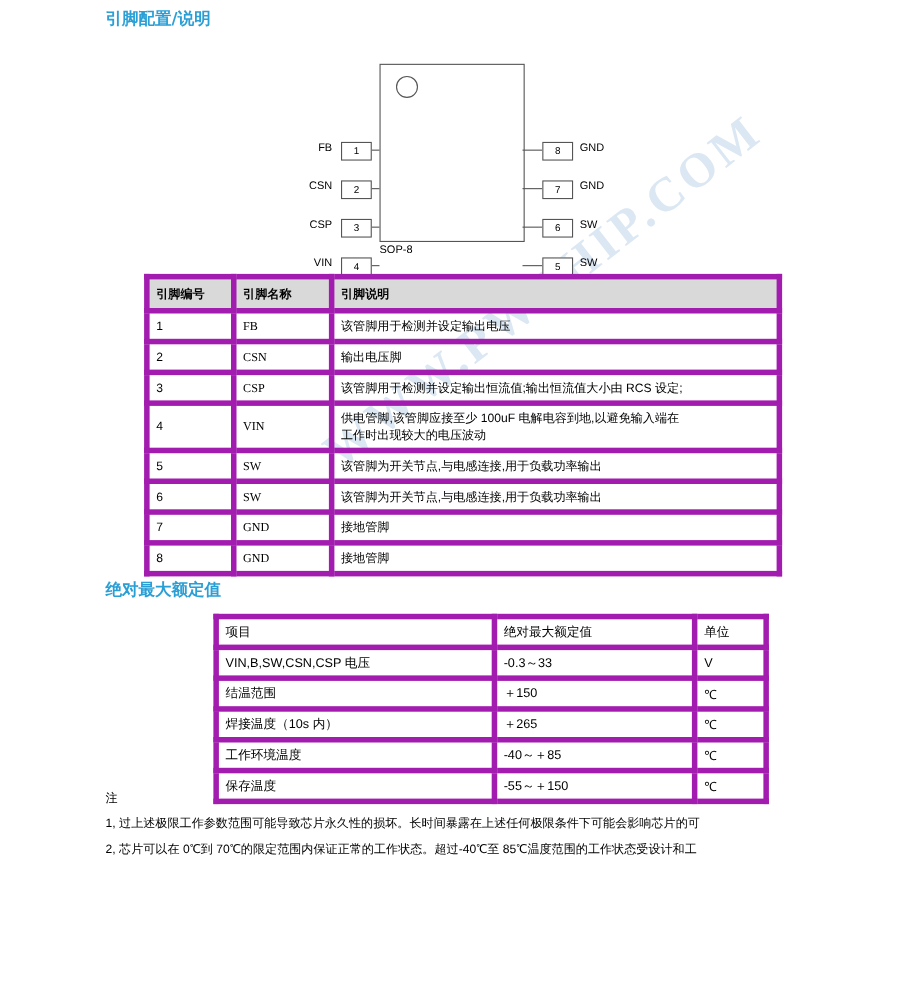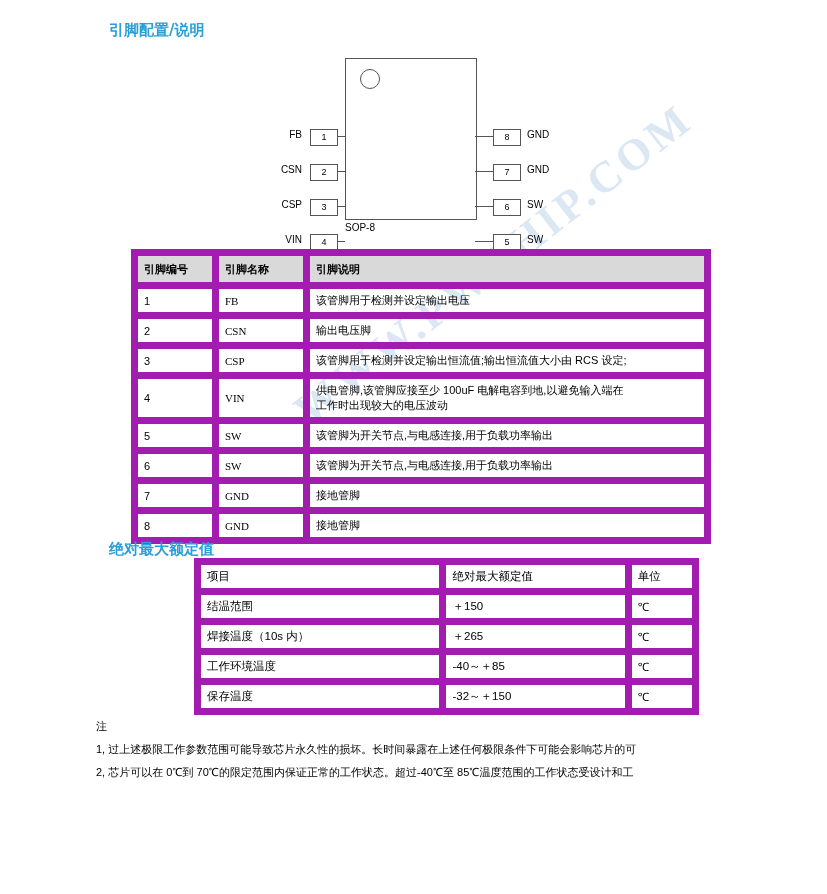--- a/index.html
+++ b/index.html
@@ -45,21 +45,21 @@
     font-weight: bold;
     white-space: nowrap;
   }
 
   .content { position: relative; z-index: 2; }
 
   h2.section-title {
     color: #2a9fd6;
     font-size: 15px;
     font-weight: bold;
-    margin: 13px;
+    margin: 0;
     font-family: "DejaVu Sans", sans-serif;
   }
   #sec-pin-title { position: absolute; left: 96px; top: 8px; }
   #sec-abs-title { position: absolute; left: 96px; top: 527px; }
 
   
   .pkg-wrap {
     position: absolute;
     left: 250px;
     top: 50px;
@@ -116,21 +116,21 @@
     font-size: 10px;
     color: #000;
   }
 
   
   table {
     border-collapse: collapse;
     font-size: 11px;
   }
   table td, table th {
-    border: 7px solid #a21caf;
+    border: 5px solid #a21caf;
     padding: 4px 6px;
     vertical-align: middle;
     font-weight: normal;
     text-align: left;
     color: #000;
   }
   #pin-table {
     position: absolute;
     left: 131px;
     top: 249px;
@@ -283,37 +283,42 @@
     <table id="abs-table">
       <thead>
         <tr>
           <td class="a-item">项目</td>
           <td class="a-val">绝对最大额定值</td>
           <td class="a-unit">单位</td>
         </tr>
       </thead>
       <tbody>
         <tr>
+          <td class="a-item">VIN,B,SW,CSN,CSP 电压</td>
+          <td class="a-val">-0.3～33</td>
+          <td class="a-unit">V</td>
+        </tr>
+        <tr>
           <td class="a-item">结温范围</td>
           <td class="a-val">＋150</td>
           <td class="a-unit">℃</td>
         </tr>
         <tr>
           <td class="a-item">焊接温度（10s 内）</td>
           <td class="a-val">＋265</td>
           <td class="a-unit">℃</td>
         </tr>
         <tr>
           <td class="a-item">工作环境温度</td>
           <td class="a-val">-40～＋85</td>
           <td class="a-unit">℃</td>
         </tr>
         <tr>
           <td class="a-item">保存温度</td>
-          <td class="a-val">-32～＋150</td>
+          <td class="a-val">-55～＋150</td>
           <td class="a-unit">℃</td>
         </tr>
       </tbody>
     </table>
 
     <div class="notes">
       <p class="note-head">注</p>
       <p>1, 过上述极限工作参数范围可能导致芯片永久性的损坏。长时间暴露在上述任何极限条件下可能会影响芯片的可</p>
       <p>2, 芯片可以在 0℃到 70℃的限定范围内保证正常的工作状态。超过-40℃至 85℃温度范围的工作状态受设计和工</p>
     </div>

